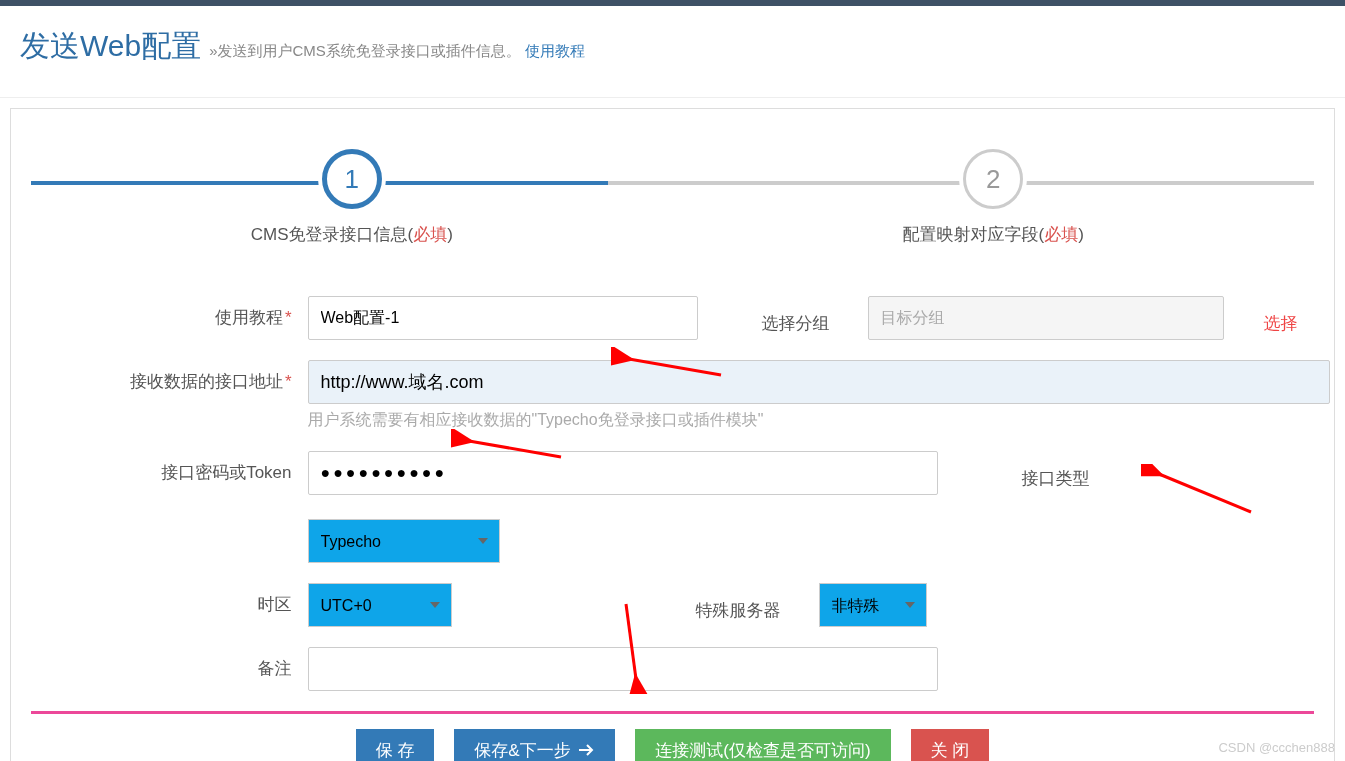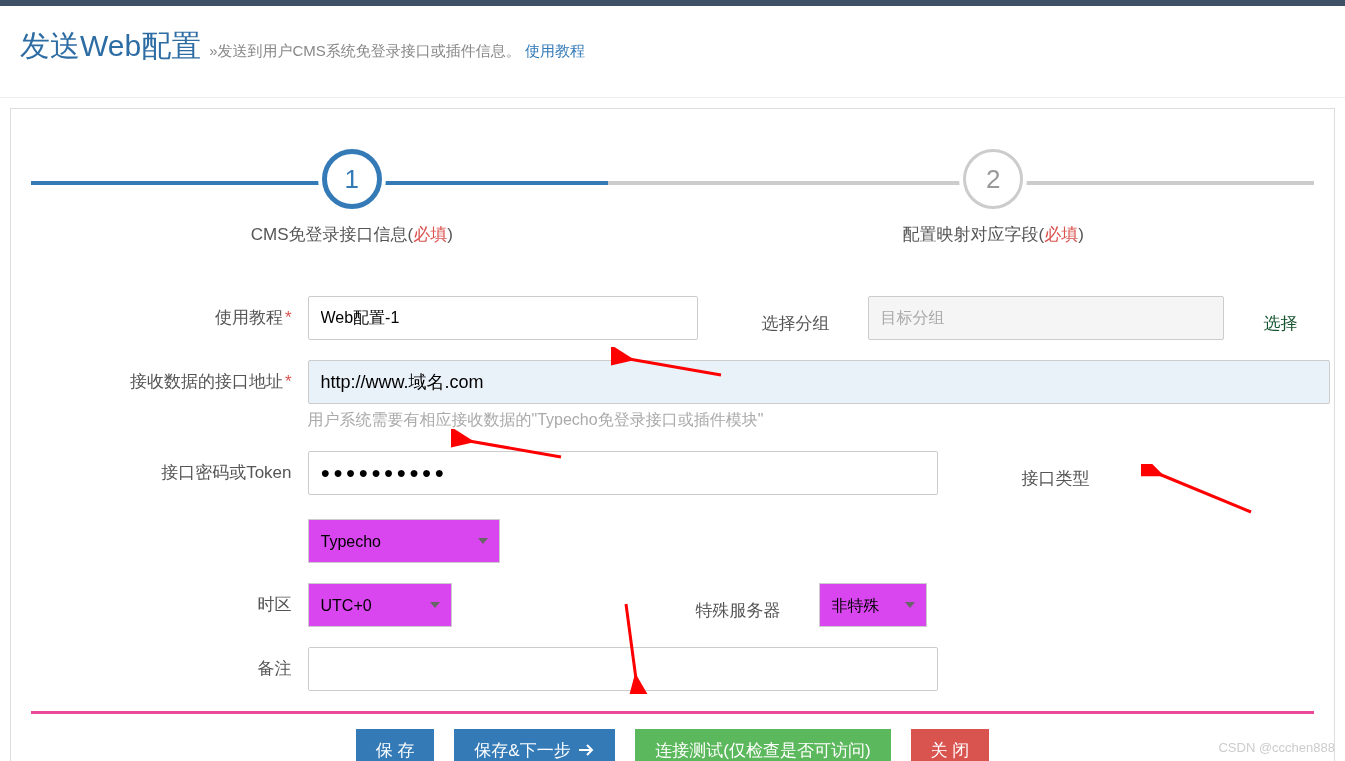--- a/index.html
+++ b/index.html
@@ -153,21 +153,21 @@
     }
     .input-password {
       width: 630px;
       letter-spacing: 3px;
     }
     .select-control {
       height: 44px;
       padding: 8px 30px 8px 12px;
       border: 1px solid #ccc;
       font-size: 16px;
-      background: #d946ef;
+      background: #0ea5e9;
       appearance: none;
       position: relative;
       font-family: inherit;
     }
     .select-wrap {
       position: relative;
       display: inline-block;
     }
     .select-wrap::after {
       content: '';
@@ -196,21 +196,21 @@
     }
     .input-notes {
       width: 630px;
     }
     .inline-label {
       font-size: 17px;
       color: #555;
       padding: 10px 14px 0 40px;
     }
     .link-select {
-      color: #14532d;
+      color: #ef4444;
       cursor: pointer;
       font-size: 17px;
       padding: 10px 0 0 16px;
     }
     .flex-wrap {
       display: flex;
       flex-wrap: wrap;
       align-items: center;
       gap: 24px;
     }

